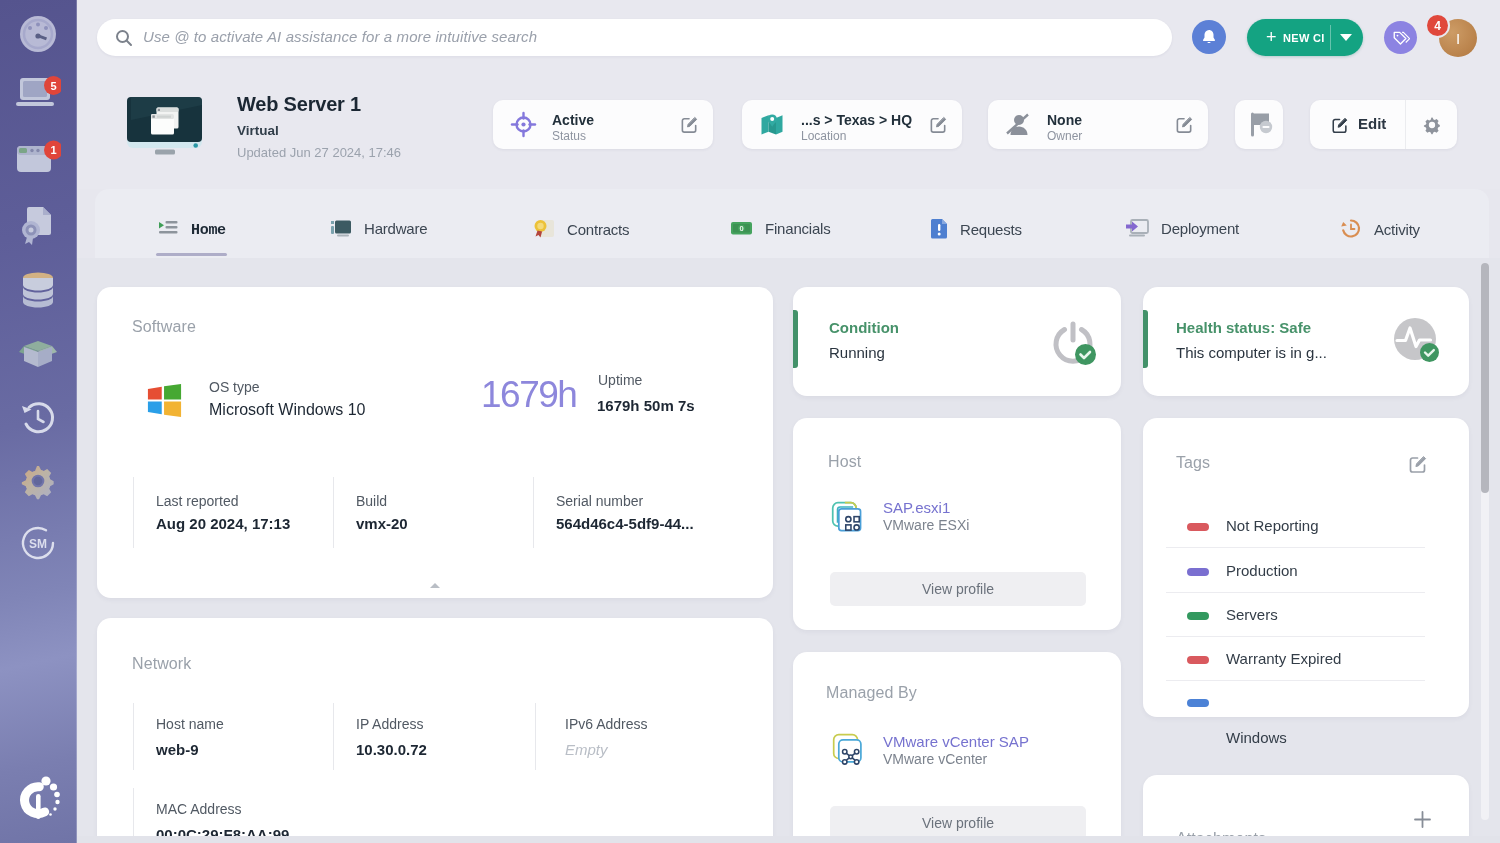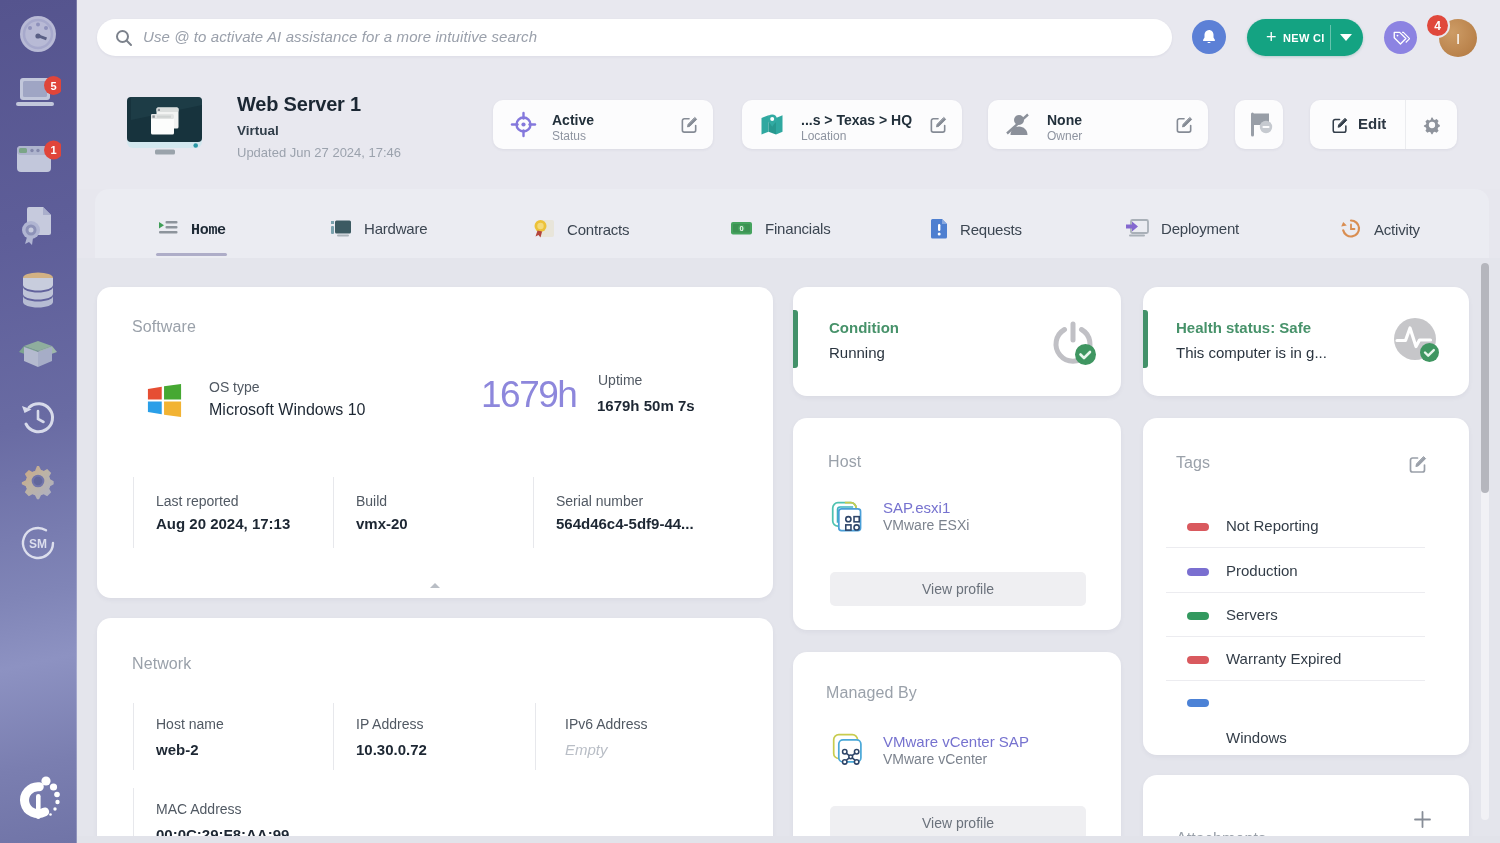--- a/index.html
+++ b/index.html
@@ -365,21 +365,21 @@
         <div class="lbl abs" style="margin-top:17px;">Serial number</div>
         <div class="val abs" style="margin-top:39px;">564d46c4-5df9-44...</div>
       </div>
       <div class="abs" style="left:333px; top:296px; width:0; height:0; border-left:5px solid transparent; border-right:5px solid transparent; border-bottom:5px solid #b9bec5;"></div>
     </div>
 
     <div class="card" style="left:97px; top:618px; width:676px; height:330px;">
       <div class="card-title" style="left:35px; top:38px;">Network</div>
       <div class="colb" style="left:36px; top:85px; width:200px; height:67px;">
         <div class="lbl abs" style="margin-top:14px;">Host name</div>
-        <div class="val abs" style="margin-top:39px;">web-2</div>
+        <div class="val abs" style="margin-top:39px;">web-9</div>
       </div>
       <div class="colb" style="left:236px; top:85px; width:200px; height:67px;">
         <div class="lbl abs" style="margin-top:14px;">IP Address</div>
         <div class="val abs" style="margin-top:39px;">10.30.0.72</div>
       </div>
       <div class="colb" style="left:438px; top:85px; width:218px; height:67px;padding-left:29px;">
         <div class="lbl abs" style="margin-top:14px;">IPv6 Address</div>
         <div class="abs" style="margin-top:39px; font-size:15px; font-style:italic; color:#b9bec6; line-height:1;">Empty</div>
       </div>
       <div class="colb" style="left:36px; top:170px; width:200px; height:67px;">
@@ -442,21 +442,21 @@
       <div class="abs" style="left:33px; top:33px; font-size:15px; font-weight:bold; color:#47926a; line-height:1;">Health status: Safe</div>
       <div class="abs" style="left:33px; top:58px; font-size:15px; color:#2a343f; line-height:1;">This computer is in g...</div>
       <svg class="abs" style="left:250px; top:30px;" width="46" height="46" viewBox="0 0 46 46">
         <circle cx="22" cy="22" r="21" fill="#c6c6c9"></circle>
         <path d="M4 23.5h8.5l4.5-12.5 6 18.5 3.5-6.5h11" fill="none" stroke="#fff" stroke-width="3.2" stroke-linecap="round" stroke-linejoin="round"></path>
         <circle cx="36.5" cy="35.5" r="9.5" fill="#3f9661"></circle>
         <path d="M32 35.5l3.2 3.2 5.6-5.6" fill="none" stroke="#e7f6ec" stroke-width="2.4" stroke-linecap="round" stroke-linejoin="round"></path>
       </svg>
     </div>
 
-    <div class="card" style="left:1143px; top:418px; width:326px; height:337px;">
+    <div class="card" style="left:1143px; top:418px; width:326px; height:299px;">
       <div class="card-title" style="left:33px; top:37px;">Tags</div>
       <svg class="abs" style="left:265px; top:36px;" width="20" height="20" viewBox="0 0 20 20" fill="none" stroke="#9aa0a9" stroke-width="1.7" stroke-linecap="round">
         <path d="M16.5 11v5a2 2 0 0 1-2 2h-10a2 2 0 0 1-2-2V6a2 2 0 0 1 2-2h5"></path>
         <path d="M15.8 2.8l1.8 1.8-7.3 7.3-2.4.6.6-2.4z" fill="#9aa0a9" stroke-width="1"></path>
       </svg>
     </div>
     <div class="tagdash" style="top:523px; background:#d9595e;"></div>
     <div class="tagrow" style="top:518px; left:1226px;">Not Reporting</div>
     <div class="tagline" style="top:547px;"></div>
     <div class="tagdash" style="top:568px; background:#7a6fd0;"></div>

